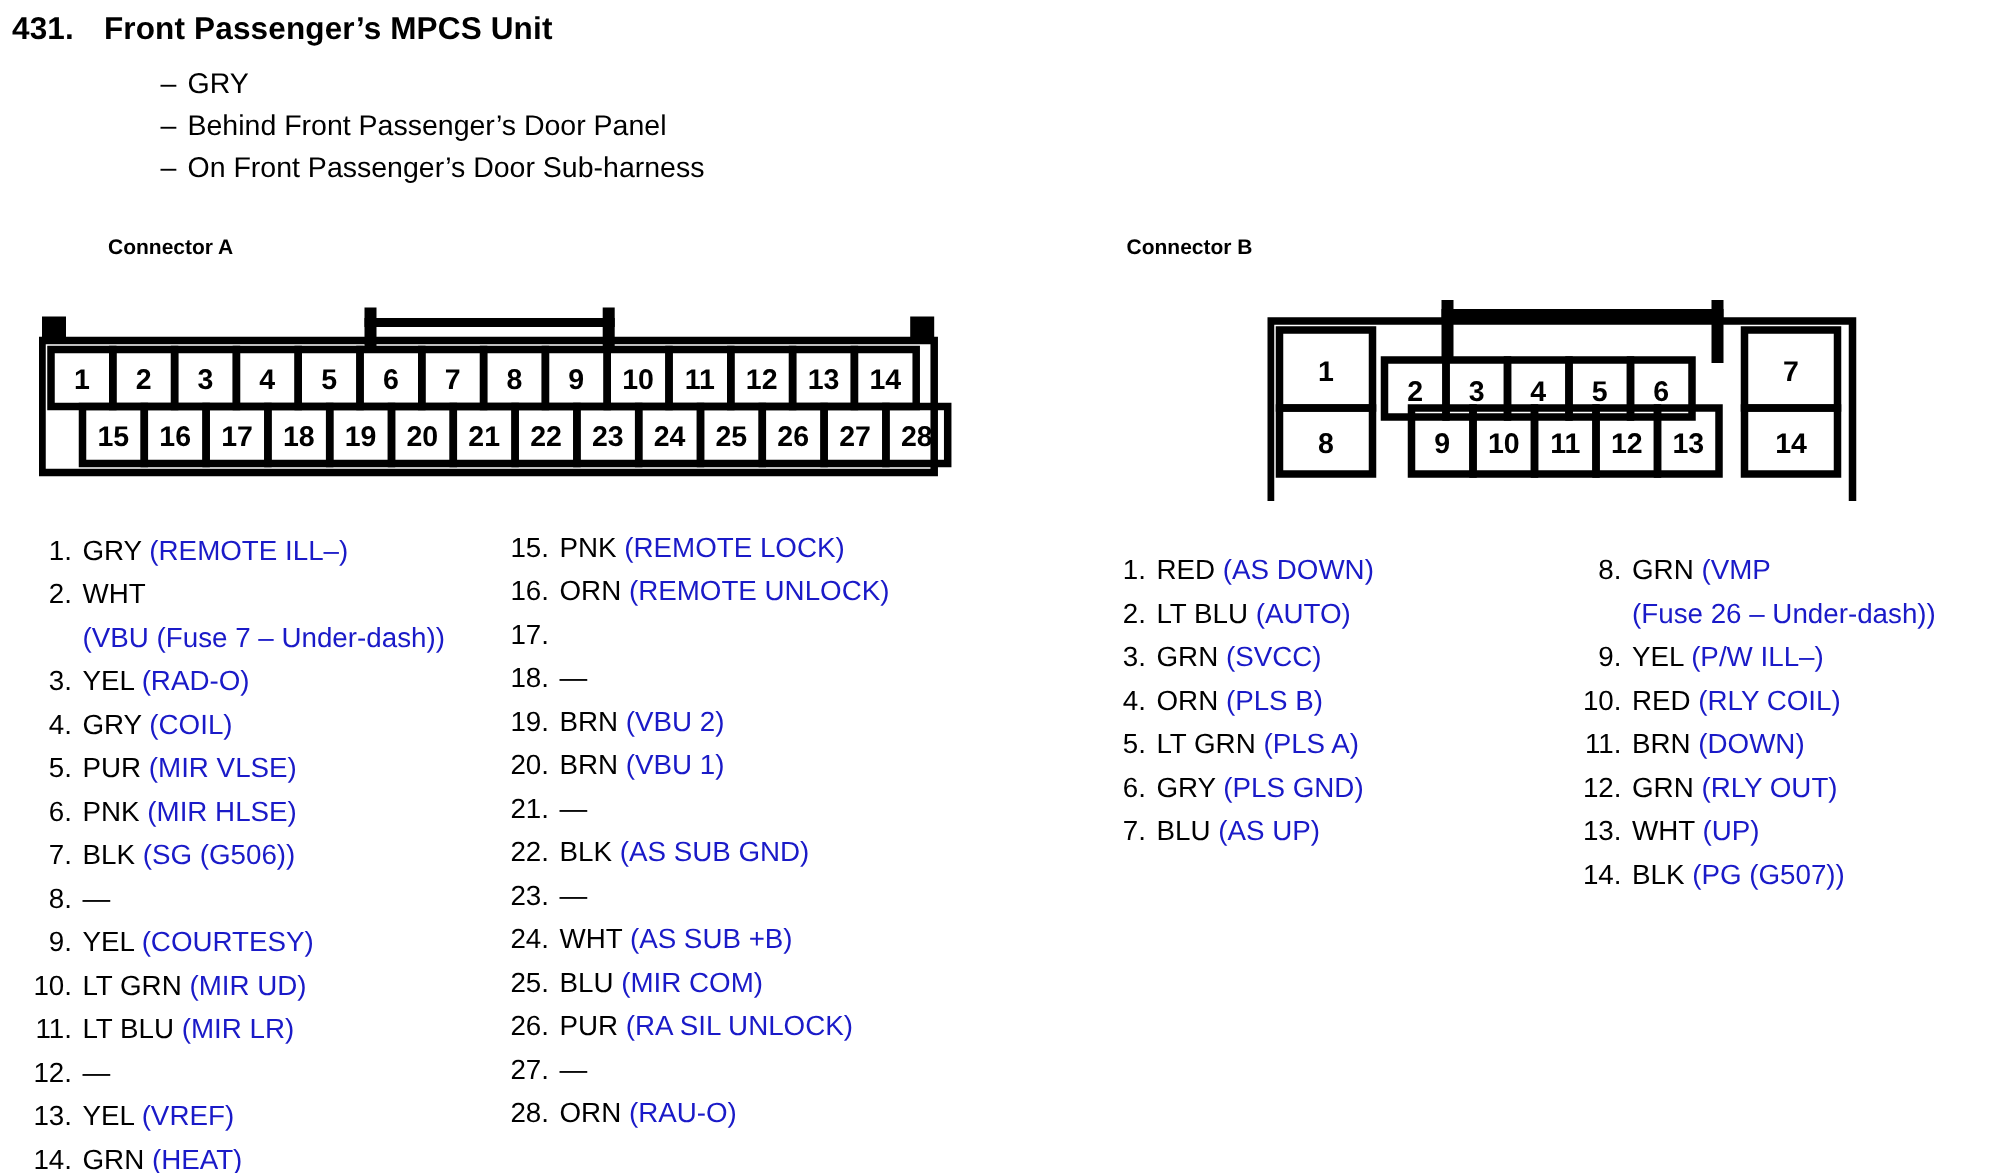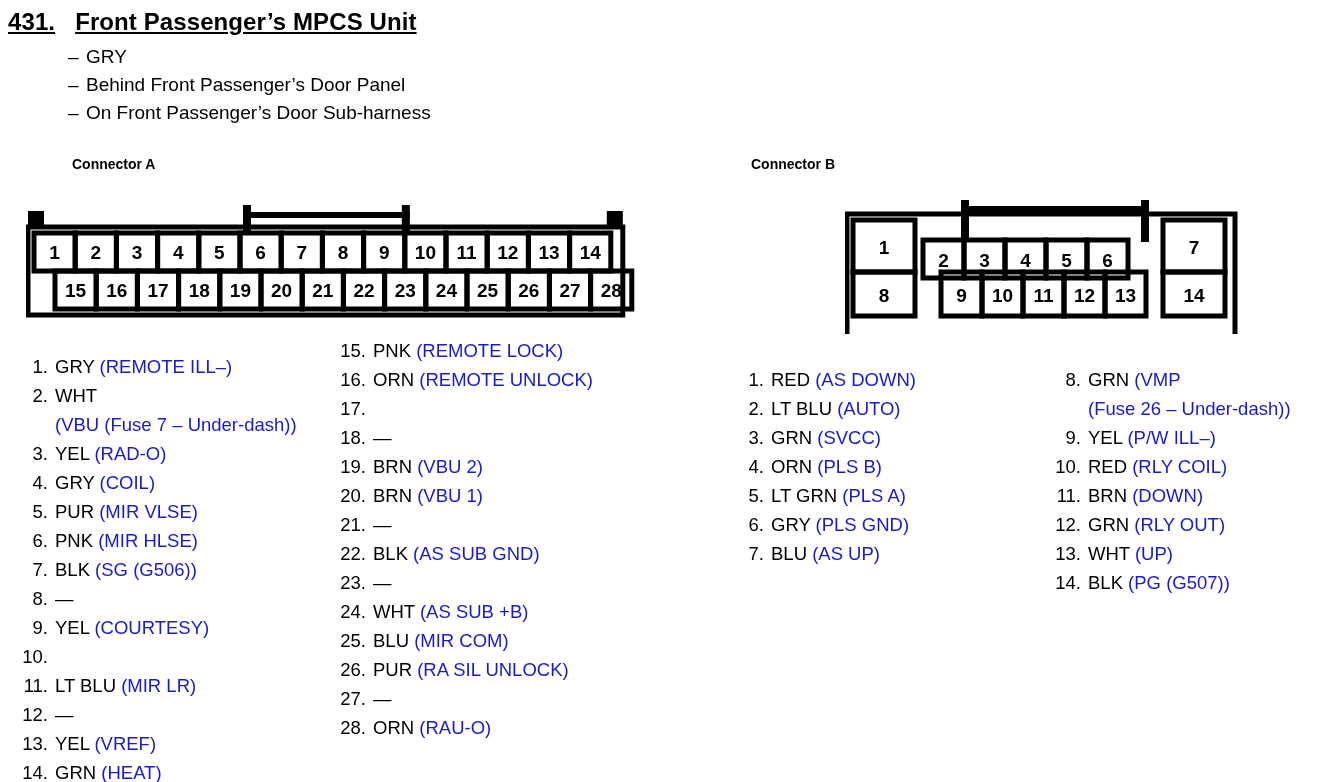--- a/index.html
+++ b/index.html
@@ -15,36 +15,35 @@
     font-family: "Liberation Sans", sans-serif;
     color: #000000;
     overflow: hidden;
   }
 
   
   .page-title {
     position: absolute;
     left: 8px;
     top: 8px;
-    font-size: 24px;
+    font-size: 21px;
     font-weight: bold;
     letter-spacing: 0.1px;
     white-space: nowrap;
-    text-decoration: underline;
   }
   .page-title .num { margin-right: 20px; }
 
   .sub-list {
     position: absolute;
     left: 68px;
     top: 43px;
     font-size: 19px;
     line-height: 28px;
   }
-  .sub-list .row { white-space: nowrap; }
+  .sub-list .row { white-space: nowrap; margin-left: 39px; }
   .sub-list .dash {
     display: inline-block;
     width: 18px;
   }
 
   
   .conn-heading {
     position: absolute;
     font-size: 14px;
     font-weight: bold;
@@ -66,21 +65,21 @@
     fill: #000000;
   }
 
   
   .pinlist {
     position: absolute;
     font-size: 18.5px;
     line-height: 29px;
   }
   #list-a1 { left: 14px;  top: 352px; }
-  #list-a2 { left: 332px; top: 336px; }
+  #list-a2 { left: 332px; top: 350px; }
   #list-b1 { left: 730px; top: 365px; }
   #list-b2 { left: 1047px; top: 365px; }
 
   .pin-row {
     display: flex;
     align-items: flex-start;
     white-space: nowrap;
   }
   .pin-num {
     flex: 0 0 auto;
@@ -260,20 +259,21 @@
     <div class="pin-row">
       <span class="pin-num">8.</span>
       <span class="pin-body"><span class="pin-empty">—</span></span>
     </div>
     <div class="pin-row">
       <span class="pin-num">9.</span>
       <span class="pin-body"><span class="pin-color">YEL</span><span class="pin-sig"> (COURTESY)</span></span>
     </div>
     <div class="pin-row">
       <span class="pin-num">10.</span>
+      <span class="pin-body"><span class="pin-color">LT GRN</span><span class="pin-sig"> (MIR UD)</span></span>
     </div>
     <div class="pin-row">
       <span class="pin-num">11.</span>
       <span class="pin-body"><span class="pin-color">LT BLU</span><span class="pin-sig"> (MIR LR)</span></span>
     </div>
     <div class="pin-row">
       <span class="pin-num">12.</span>
       <span class="pin-body"><span class="pin-empty">—</span></span>
     </div>
     <div class="pin-row">

